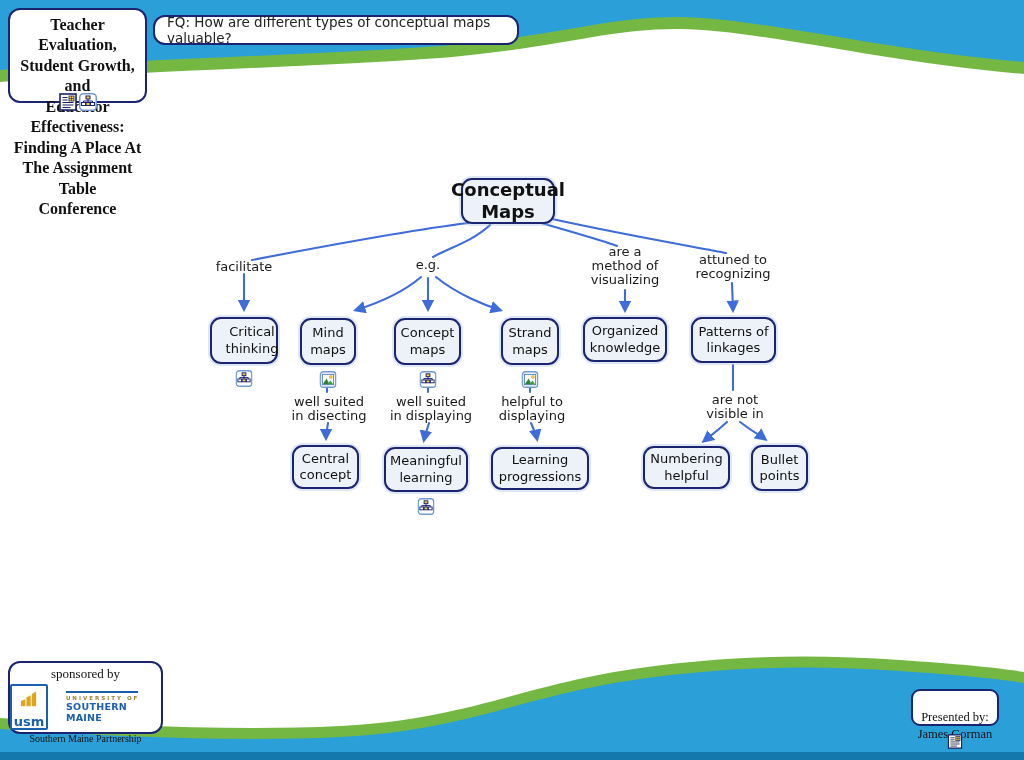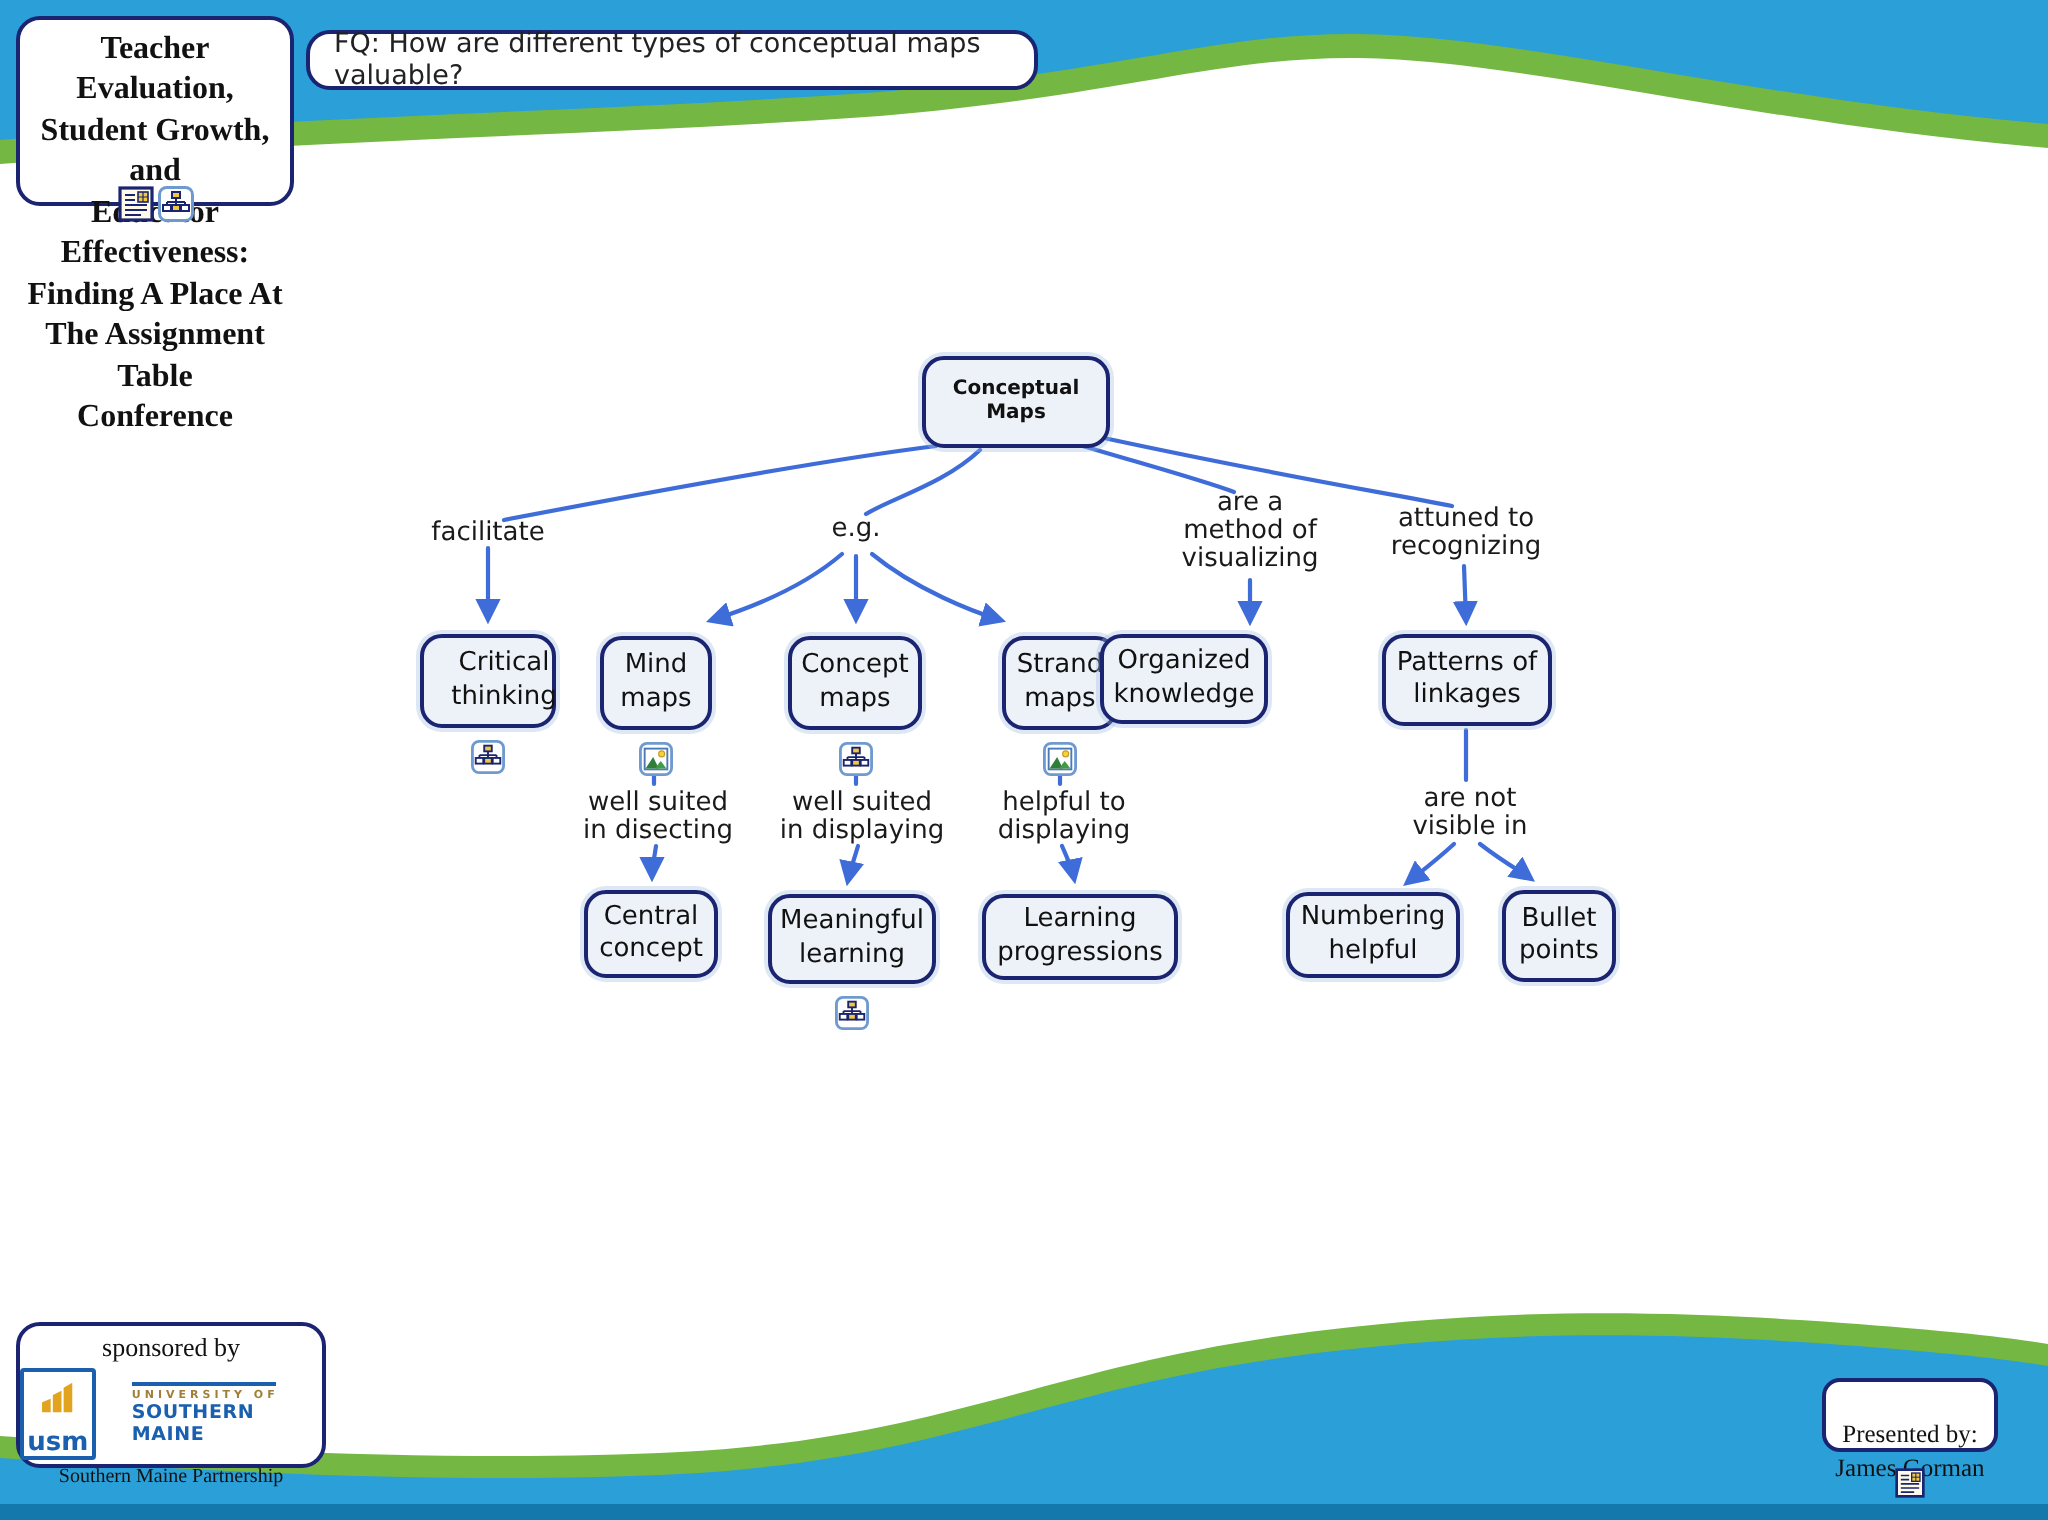--- a/index.html
+++ b/index.html
@@ -18,21 +18,21 @@
   .title-icons .ic{width:18px;height:18px;display:block;}
 
   .fq-box{left:153px;top:15px;width:366px;height:30px;display:flex;align-items:center;
           font-size:13.5px;color:#222;padding-left:12px;}
 
   
   .node{position:absolute;background:#edf2f8;border:2px solid #1b2470;border-radius:11px;
         box-sizing:border-box;display:flex;align-items:center;justify-content:center;
         text-align:center;font-size:13px;line-height:1.25;color:#111;
         white-space:pre-line;box-shadow:0 0 0 2px rgba(160,190,225,.35);}
-  .node.root{font-weight:bold;font-size:10px;}
+  .node.root{font-weight:bold;font-size:18px;}
   .nicon{position:absolute;left:50%;bottom:-9px;transform:translateX(-50%);
          width:17px;height:17px;}
   .nicon svg{display:block;width:100%;height:100%;}
 
   
   .link-label{position:absolute;transform:translateX(-50%);text-align:center;
               font-size:13px;line-height:14px;color:#1a1a1a;white-space:pre-line;}
 
   
   .sponsor-box{left:8px;top:661px;width:155px;height:73px;text-align:center;
@@ -210,21 +210,21 @@
       <svg viewBox="0 0 18 18">
           <rect x="0.75" y="0.75" width="16.5" height="16.5" rx="3.5" fill="#fff" stroke="#6f9ad0" stroke-width="1.5"></rect>
           <rect x="3" y="3.5" width="12" height="11" fill="#fff" stroke="#4a7ab8" stroke-width="1"></rect>
           <circle cx="12" cy="6.3" r="1.6" fill="#f6d23a" stroke="#c89b25" stroke-width="0.6"></circle>
           <path d="M3.5,14 L7.5,8 L10.5,14 Z" fill="#2f7e3a"></path>
           <path d="M8.5,14 L11.5,10 L14.5,14 Z" fill="#419a45"></path>
         </svg>
     </span>
   </div>
 
-  <div class="node" style="left:550px;top:317px;width:84px;height:45px;">
+  <div class="node" style="left:583px;top:317px;width:84px;height:45px;">
     <span style="white-space:pre-line;">Organized
 knowledge</span>
   </div>
 
   <div class="node" style="left:691px;top:317px;width:85px;height:46px;">
     <span style="white-space:pre-line;">Patterns of
 linkages</span>
   </div>
 
   <div class="node" style="left:292px;top:445px;width:67px;height:44px;">

